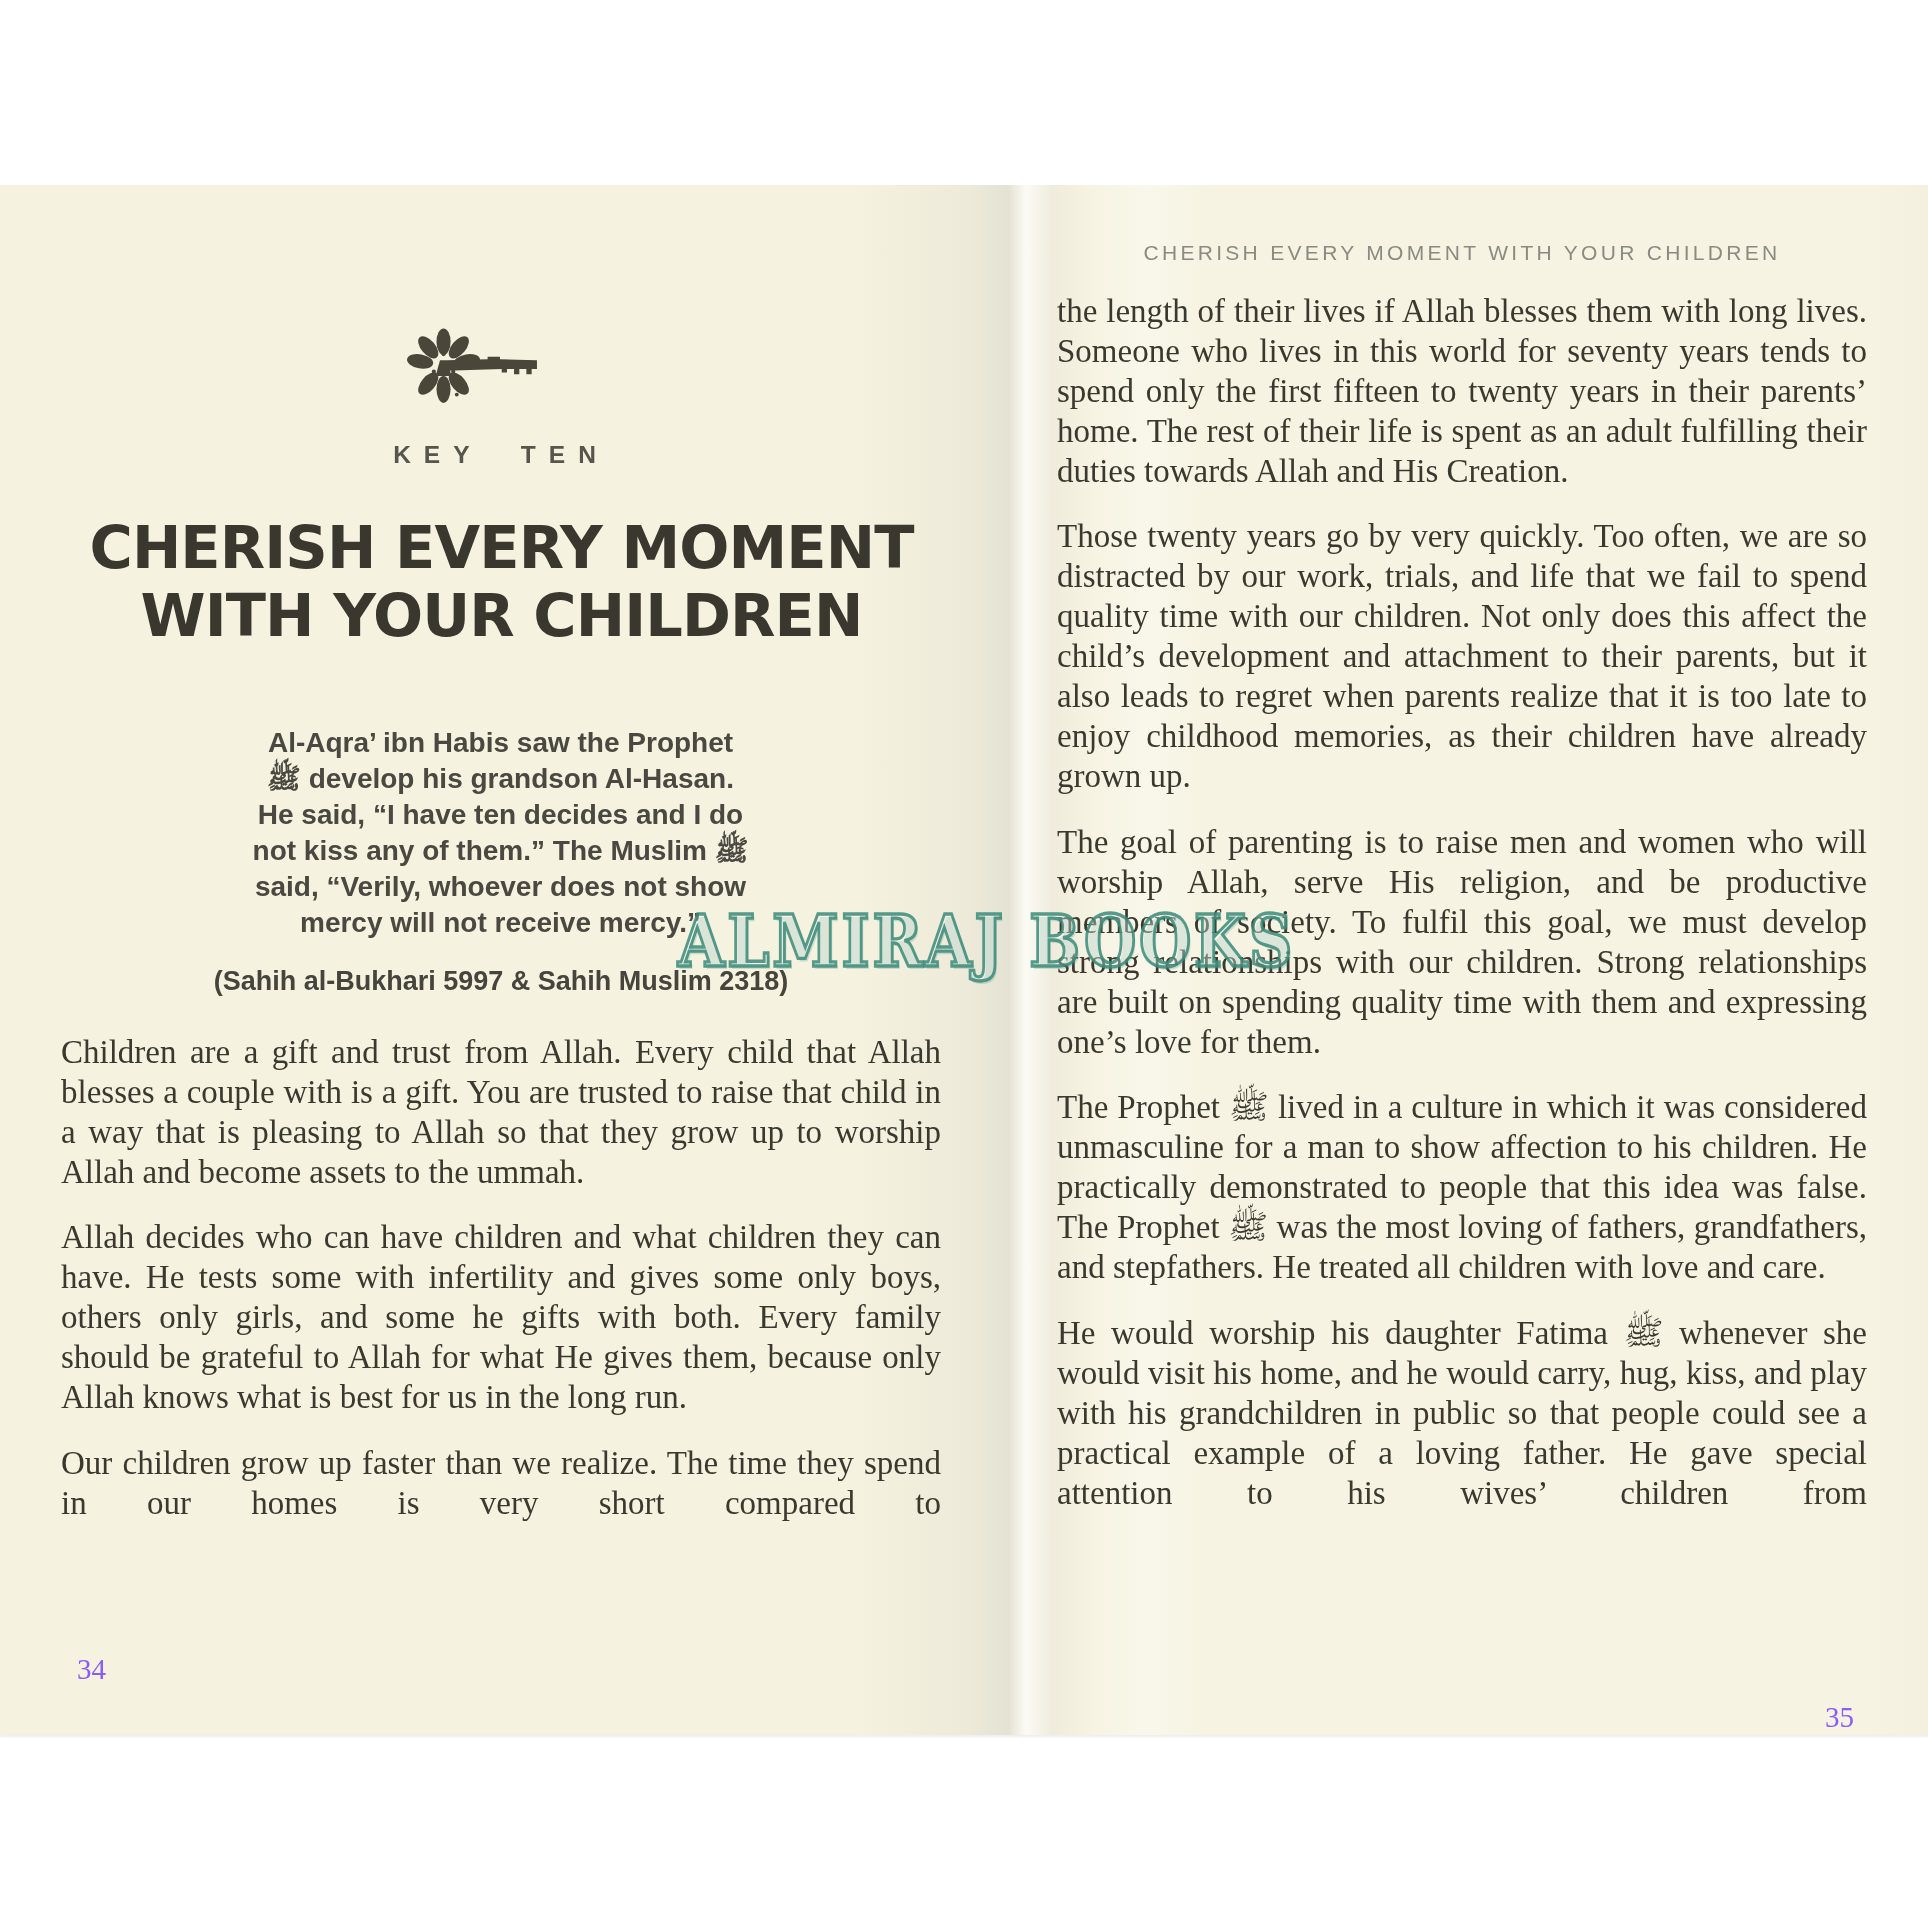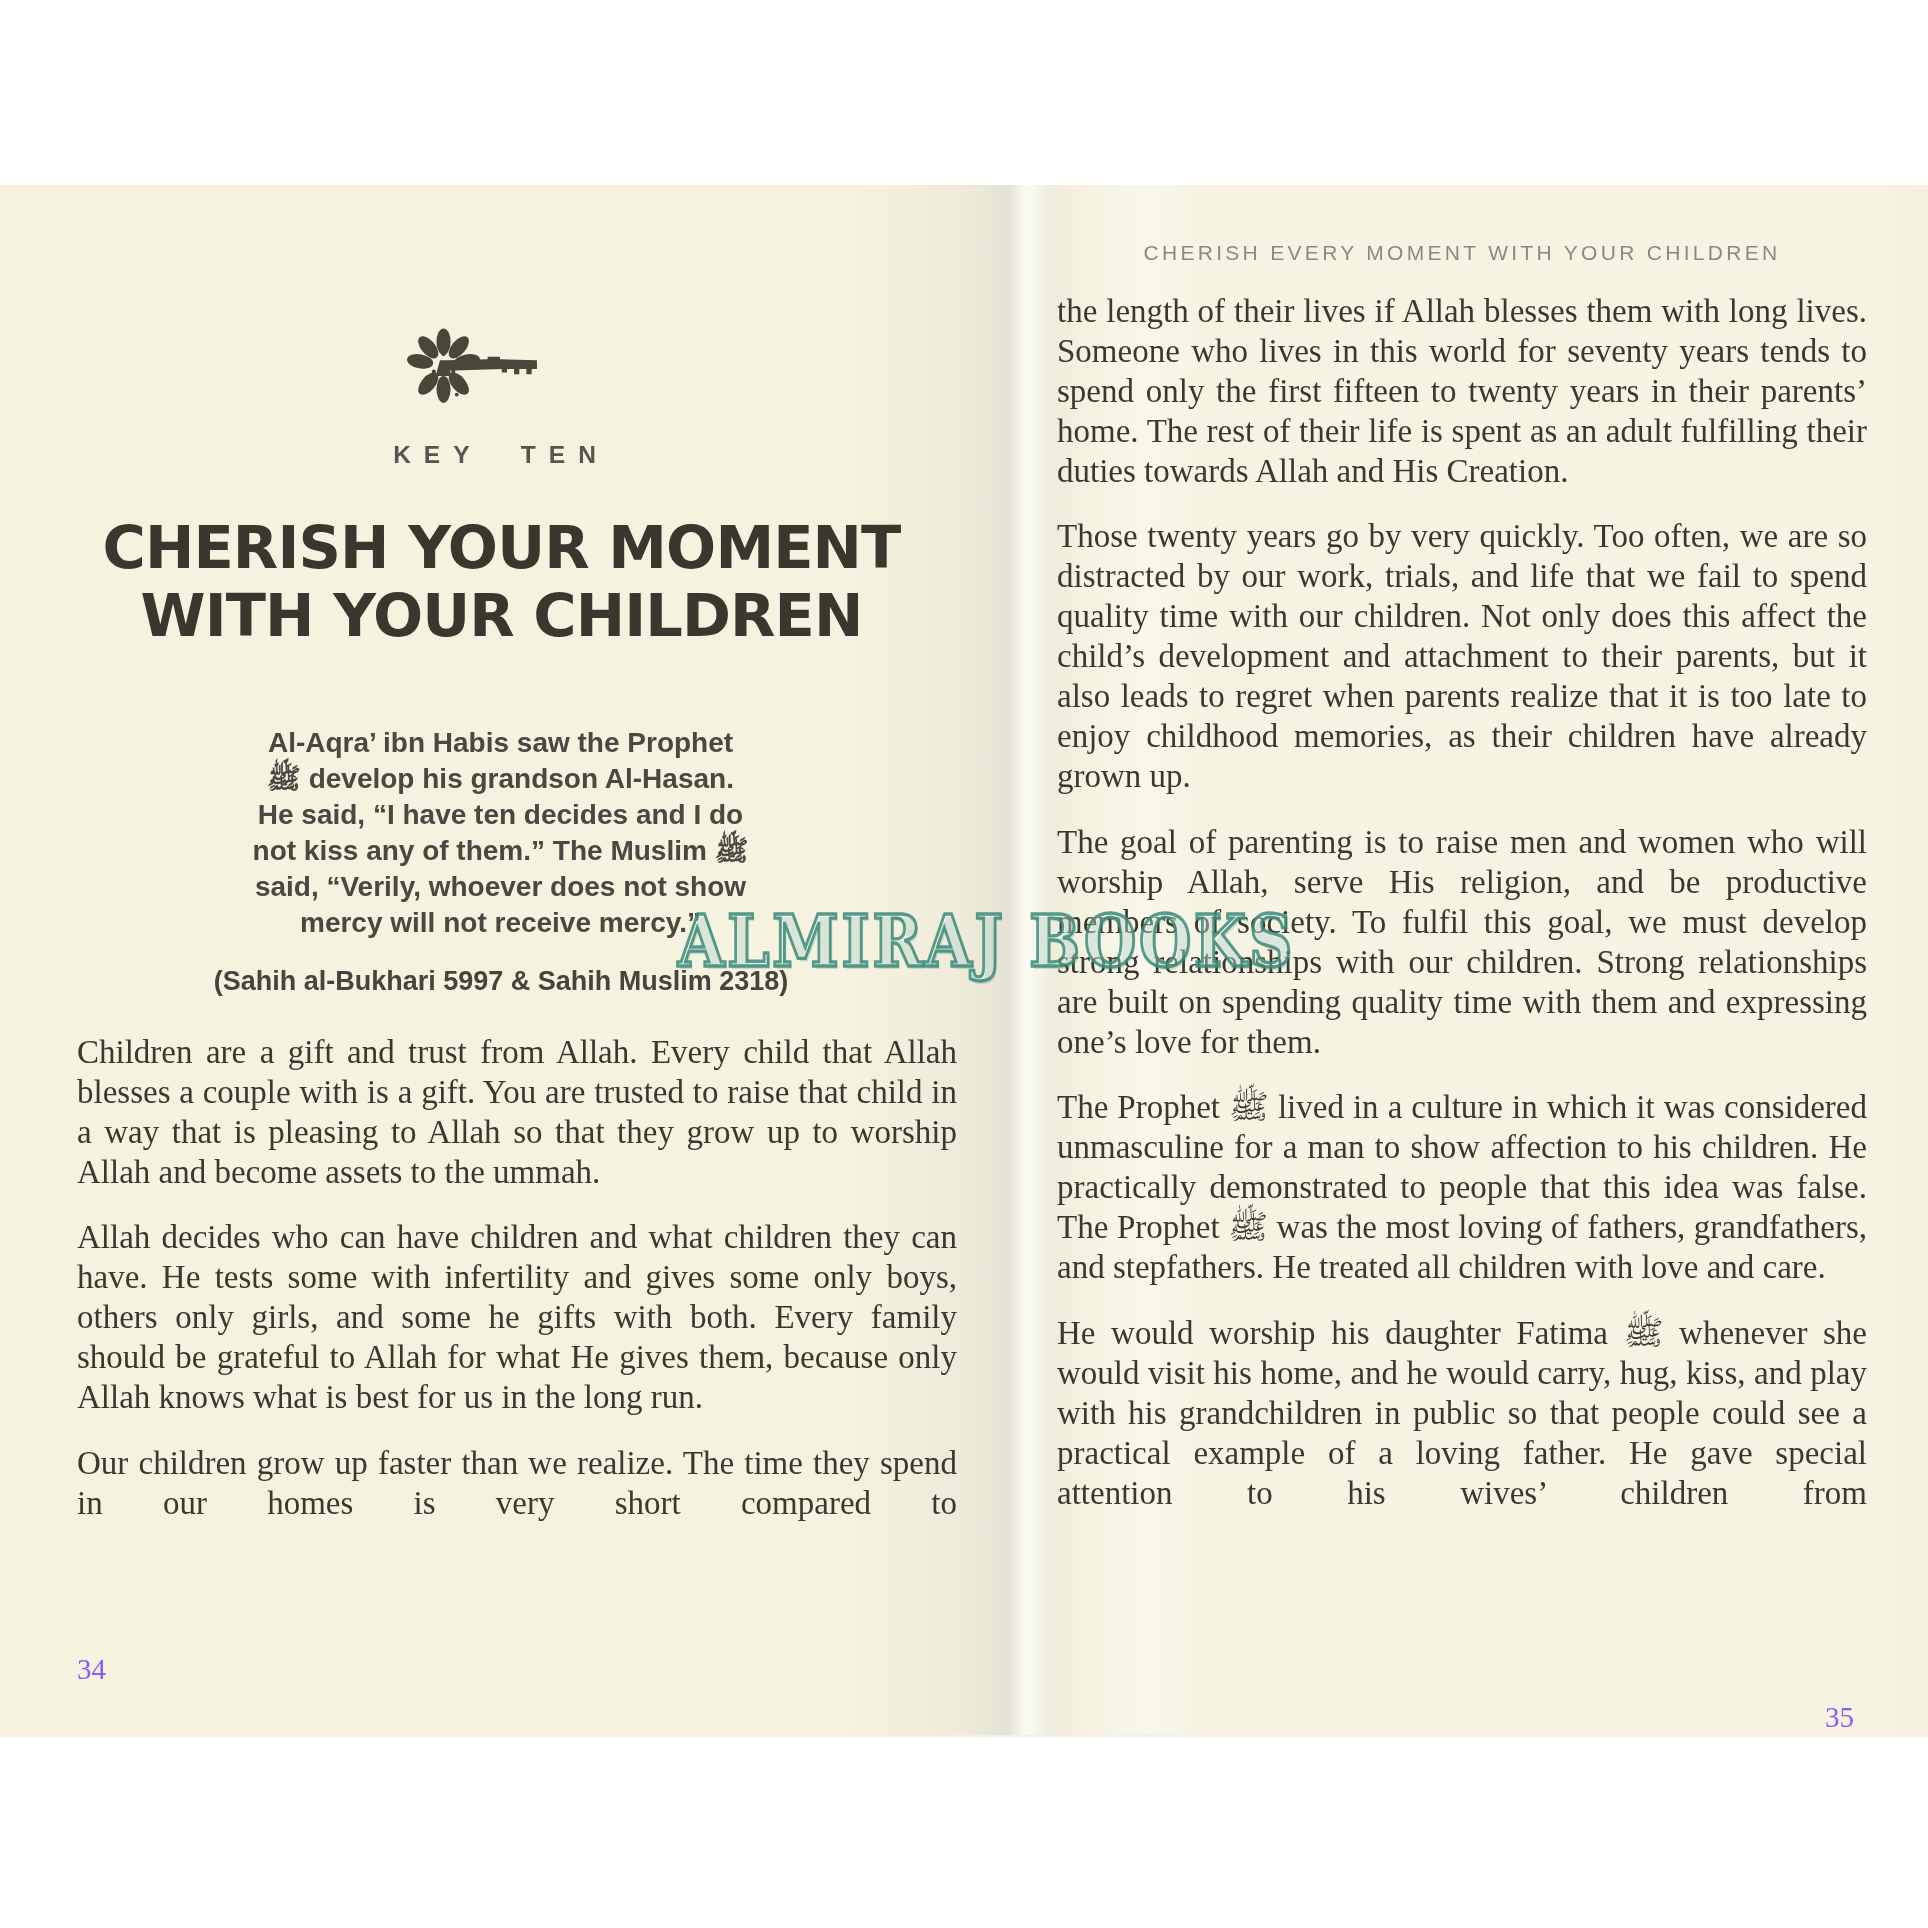--- a/index.html
+++ b/index.html
@@ -49,21 +49,21 @@
     font-family:"Liberation Sans","DejaVu Sans",sans-serif;
   }
   
   .body-col {
     position:absolute; font-family:"Liberation Serif","DejaVu Sans",serif;
     font-size:33px; line-height:40px; color:#3b392f;
     text-align:justify;
   }
   .body-col p { margin:0 0 25.4px 0; }
   .body-col p.cont { text-align-last:justify; }
-  .col-left  { left:61px;  top:1032px; width:880px;margin-left:16px; }
+  .col-left  { left:61px;  top:1032px; width:880px; }
   .col-right { left:1057px; top:291px; width:810px; }
 
   .pagenum {
     position:absolute; font-family:Liberation Serif, serif;
     font-size:29px; color:#8b5cf6;
   }
   .pagenum-left  { left:77px;  top:1653px; }
   .pagenum-right { left:1825px; top:1653px;margin-top:48px; }
 
   
@@ -118,21 +118,21 @@
         <path d="M 50,40 L 96,39 L 96,36 L 110,36 L 110,39 L 152,40 L 152,50
                  L 146,50 L 146,56 L 140,56 L 140,50 L 132,50 L 132,56 L 126,56
                  L 126,50 L 118,50 L 118,54 L 112,54 L 112,50 L 50,52 Z"></path>
       </g>
     </svg>
   </div>
 
   <div class="kicker">KEY TEN</div>
 
   <div class="chapter-title">
-    <div>CHERISH YOUR MOMENT</div>
+    <div>CHERISH EVERY MOMENT</div>
     <div>WITH YOUR CHILDREN</div>
   </div>
 
   <div class="quote">
     <div>Al-Aqra’ ibn Habis saw the Prophet</div>
     <div>ﷺ develop his grandson Al-Hasan.</div>
     <div>He said, “I have ten decides and I do</div>
     <div>not kiss any of them.” The Muslim ﷺ</div>
     <div>said, “Verily, whoever does not show</div>
     <div>mercy will not receive mercy.”</div>

